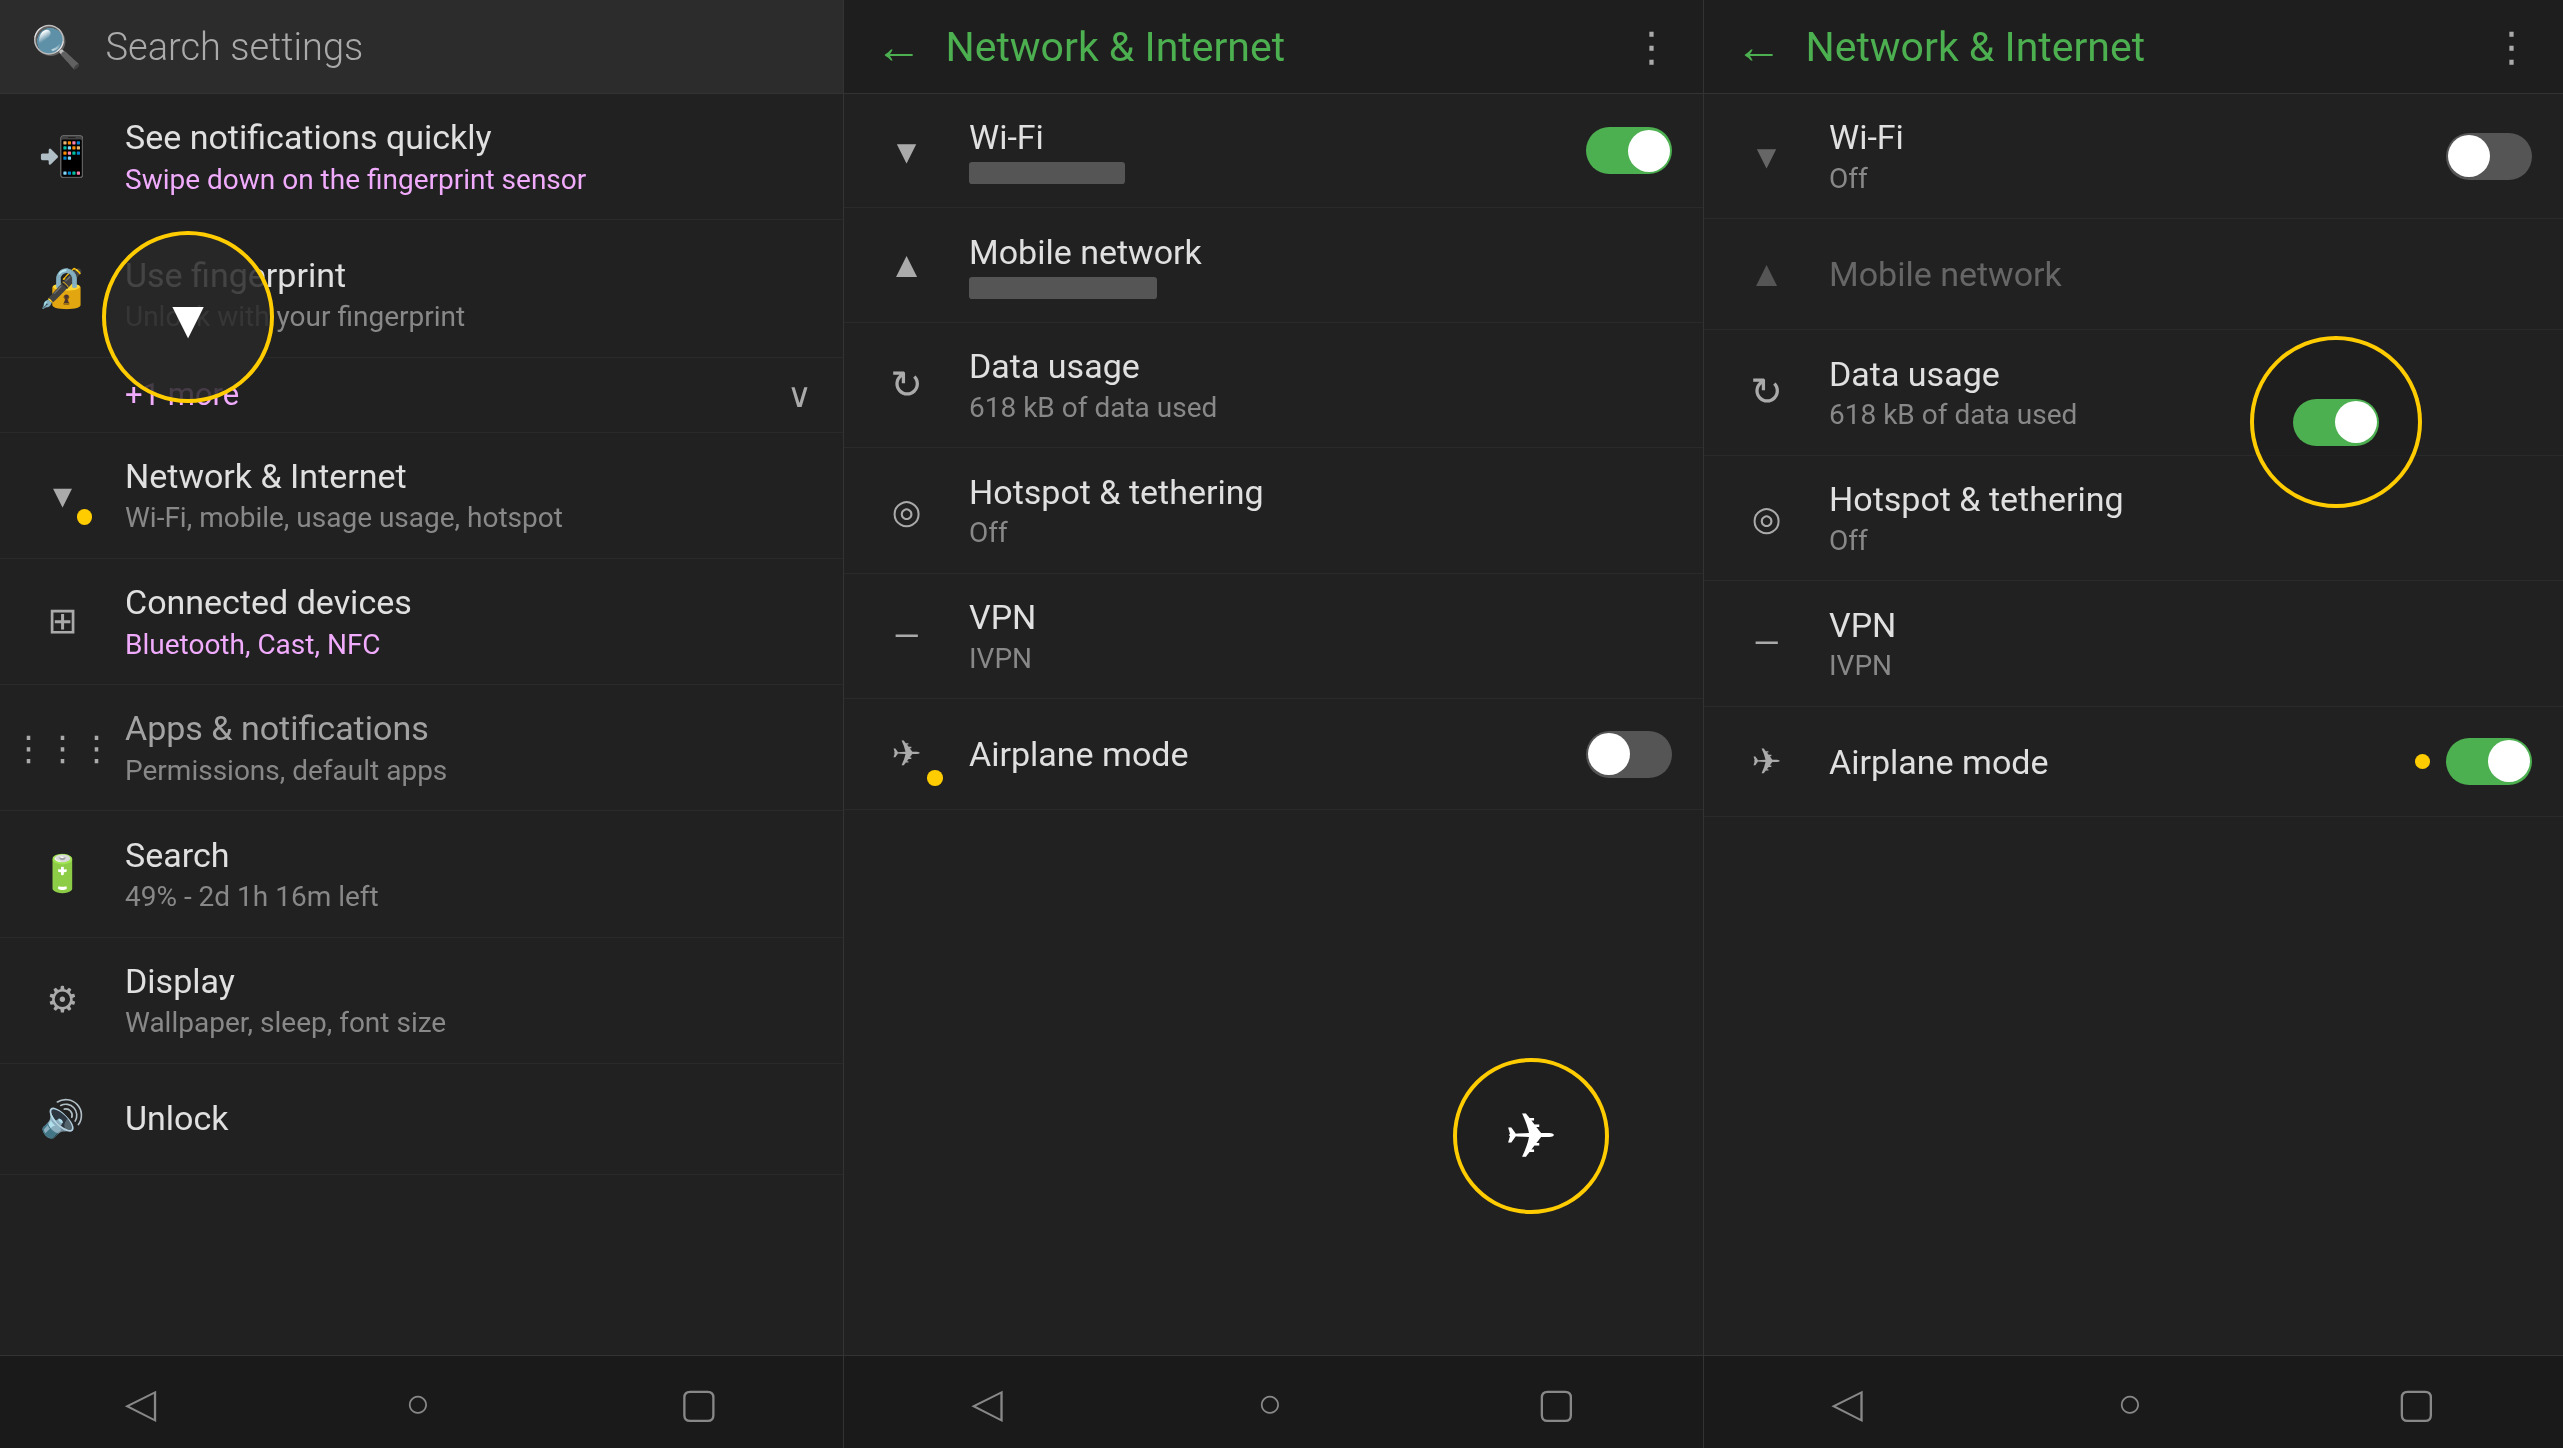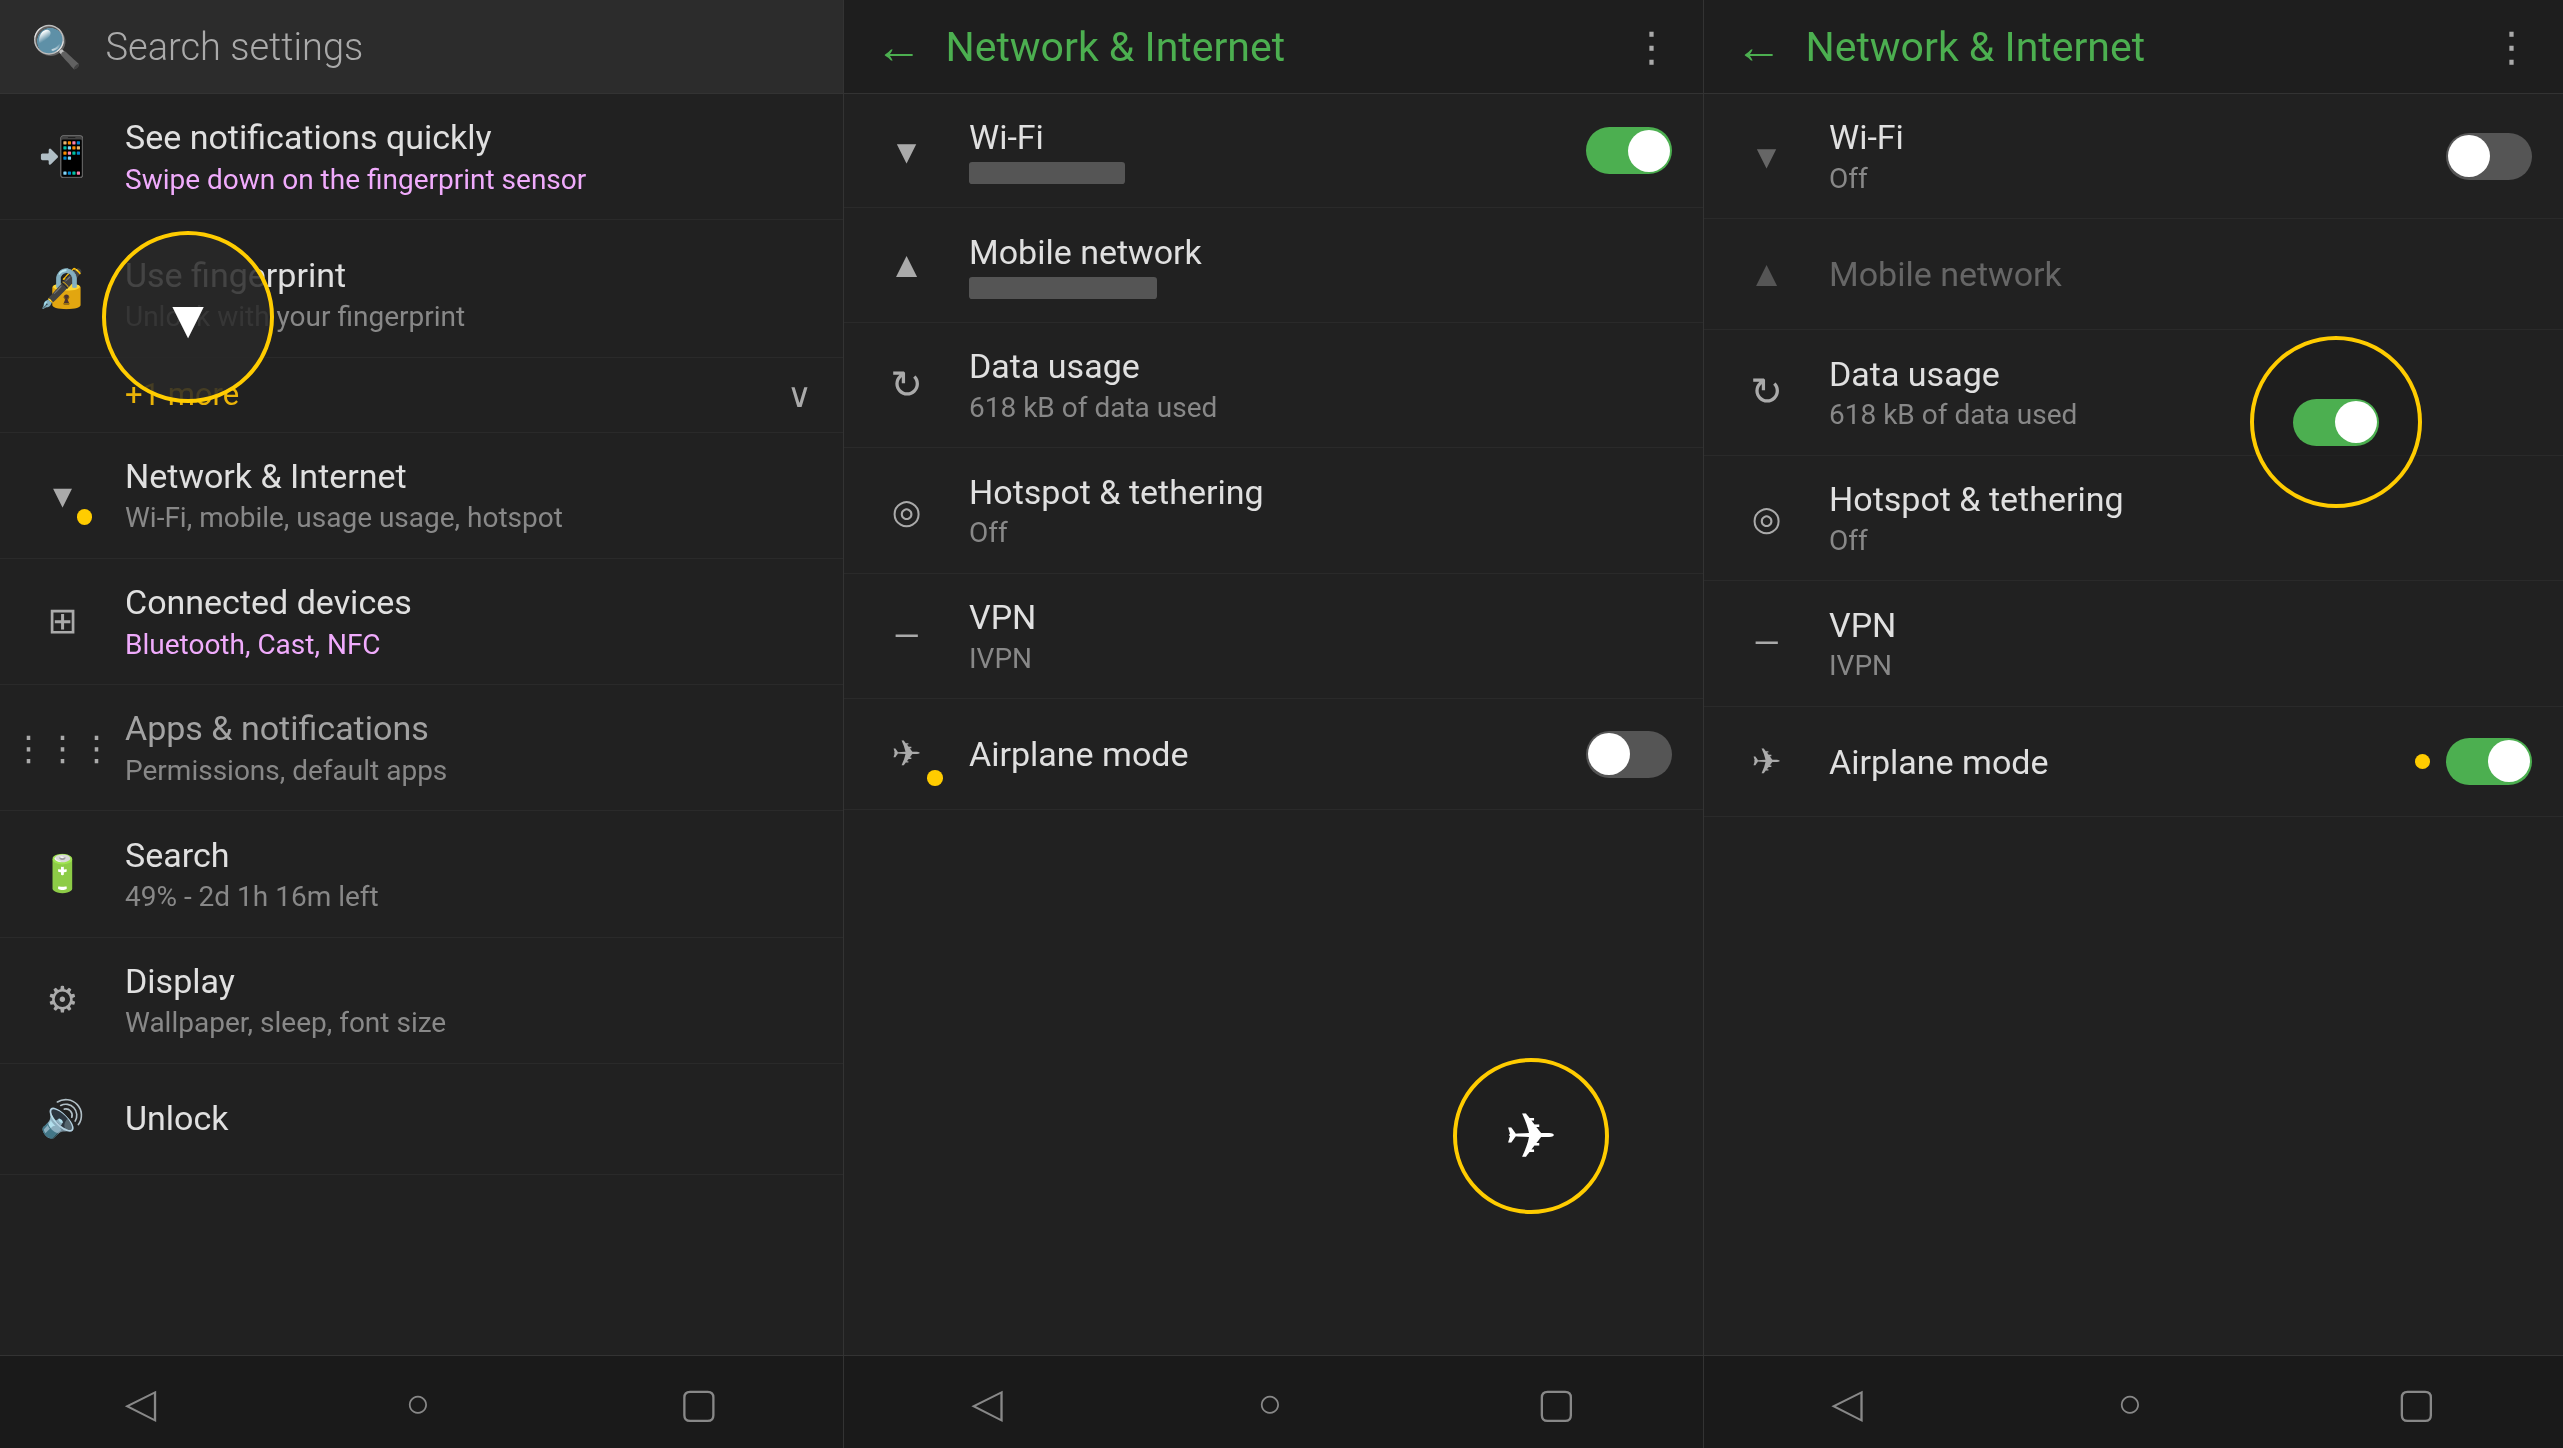--- a/index.html
+++ b/index.html
@@ -53,21 +53,21 @@
 
       <div style="display:flex; align-items:center; padding:23.4px 31px; border-bottom:0.8px solid #2a2a2a; min-height:102px;">
         <div style="width:63px; height:63px; display:flex; align-items:center; justify-content:center; margin-right:31px; color:#aaa; font-size:39px;">🔏</div>
         <div style="flex:1;">
           <div style="color:#e0e0e0; font-size:34px; line-height:1.2;margin-top:11px;">Use fingerprint</div>
           <div style="color:#888; font-size:28px; margin-top:4.7px;">Unlock with your fingerprint</div>
         </div>
       </div>
 
       <div style="display:flex; align-items:center; padding:17px 31px 17px 125px; border-bottom:0.8px solid #2a2a2a; min-height:70px;">
-        <span style="color:#eab308; font-size:31px; flex:1;">+1 more</span>
+        <span style="color:#f0abfc; font-size:31px; flex:1;">+1 more</span>
         <span style="color:#aaa; font-size:34px;">∨</span>
       </div>
 
       <div style="display:flex; align-items:center; padding:23.4px 31px; border-bottom:0.8px solid #2a2a2a; min-height:102px; position:relative;">
         <div style="width:63px; height:63px; display:flex; align-items:center; justify-content:center; margin-right:31px; color:#aaa; font-size:38px; position:relative;">
           ▾
           
           <span style="width:15.6px; height:15.6px; background:#ffcc00; border-radius:50%; position:absolute; bottom:1.6px; right:1.6px;"></span>
         </div>
         <div style="flex:1;">

